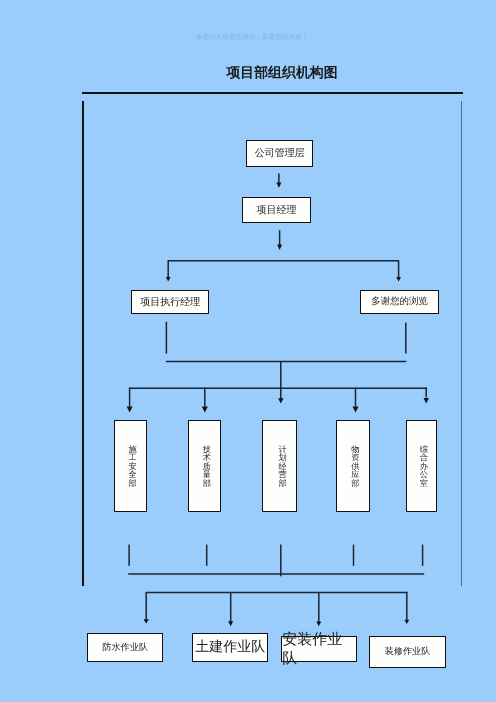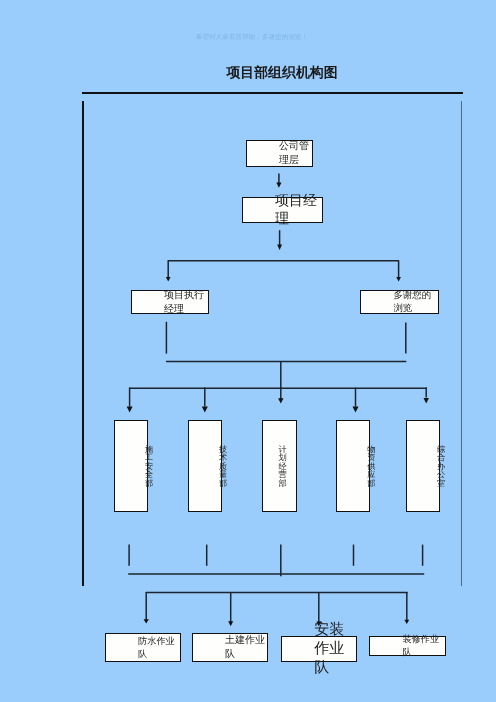--- a/index.html
+++ b/index.html
@@ -5,21 +5,21 @@
 <style>
   html,body{margin:0;padding:0;}
   body{width:496px;height:702px;background:#9bcdfc;font-family:"Liberation Serif",serif;overflow:hidden;position:relative;}
   #page{position:absolute;left:0;top:0;width:496px;height:702px;}
   .wm{filter:opacity(0.998);position:absolute;left:0;top:32.5px;width:504px;text-align:center;font-size:6.6px;color:#7fb4e6;letter-spacing:0;white-space:nowrap;}
   .title{filter:opacity(0.998);position:absolute;left:2px;top:63.5px;width:560px;text-align:center;font-size:13.9px;font-weight:bold;color:#1a1a1a;letter-spacing:0;}
   .hrule{position:absolute;left:82px;top:92px;width:381px;height:1.6px;background:#111;}
   .vleft{position:absolute;left:82px;top:101px;width:1.6px;height:485px;background:#111;}
   .vright{position:absolute;left:461px;top:101px;width:1.4px;height:485px;background:#4a6d8c;}
   .box{position:absolute;filter:opacity(0.998);background:#fefefd;border:1.6px solid #111;box-sizing:border-box;
-       display:flex;align-items:center;justify-content:center;color:#222;padding-left:32px;}
+       display:flex;align-items:center;justify-content:center;color:#222;}
   svg.conn{position:absolute;left:0;top:0;width:496px;height:702px;overflow:visible;}
   .vbox{flex-direction:column;}
   .vtxt{display:flex;flex-direction:column;align-items:center;justify-content:center;padding-left:4px;padding-top:2px;}
   .vtxt i{font-style:normal;display:block;line-height:8.5px;height:8.5px;}
 </style>
 </head>
 <body>
 
 <div id="page">
   <div class="wm">希望对大家有所帮助，多谢您的浏览！</div>
@@ -70,21 +70,21 @@
         <path d="M143.54999999999998 619.1999999999999 L148.85 619.1999999999999 L146.2 623.4 Z"></path>
         <path d="M228.2 621.3000000000001 L233.2 621.3000000000001 L230.7 626.2 Z"></path>
         <path d="M316.35 621.5 L321.25 621.5 L318.8 626.3 Z"></path>
         <path d="M404.35 619.6999999999999 L409.25 619.6999999999999 L406.8 623.9 Z"></path>
       </g>
   </svg>
 
   <div class="box" style="left:246.1px;top:139.9px;width:67.4px;height:26.7px;font-size:10px;">
     <span>公司管理层</span>
   </div>
-  <div class="box" style="left:242.1px;top:196.8px;width:81px;height:26.0px;font-size:14px;">
+  <div class="box" style="left:242.1px;top:196.8px;width:69px;height:26.0px;font-size:10px;">
     <span>项目经理</span>
   </div>
   <div class="box" style="left:131px;top:289.9px;width:78.4px;height:24.0px;font-size:10px;">
     <span>项目执行经理</span>
   </div>
   <div class="box" style="left:360.4px;top:289.9px;width:78.4px;height:24.0px;font-size:9.45px;">
     <span>多谢您的浏览</span>
   </div>
 
   <div class="box vbox" style="left:114.1px;top:420.2px;width:33.2px;height:91.4px;font-size:8.2px;">
@@ -126,25 +126,25 @@
   <div class="box vbox" style="left:406.2px;top:420.2px;width:31.2px;height:91.4px;font-size:8.2px;">
     <span class="vtxt">
         <i>综</i>
         <i>合</i>
         <i>办</i>
         <i>公</i>
         <i>室</i>
       </span>
   </div>
 
-  <div class="box" style="left:105px;top:632.8px;width:76.4px;height:29.6px;font-size:9.2px;">
+  <div class="box" style="left:87px;top:632.8px;width:76.4px;height:29.6px;font-size:9.2px;">
     <span>防水作业队</span>
   </div>
-  <div class="box" style="left:192.1px;top:633.2px;width:76.4px;height:28.4px;font-size:10px;">
+  <div class="box" style="left:192.1px;top:633.2px;width:76.4px;height:28.4px;font-size:14px;">
     <span>土建作业队</span>
   </div>
   <div class="box" style="left:281.3px;top:635.9px;width:76.2px;height:26.2px;font-size:15px;">
     <span>安装作业队</span>
   </div>
-  <div class="box" style="left:369.4px;top:635.7px;width:76.2px;height:20px;font-size:9.2px;">
+  <div class="box" style="left:369.4px;top:635.7px;width:76.2px;height:32px;font-size:9.2px;">
     <span>装修作业队</span>
   </div>
 </div>
 
 </body></html>

